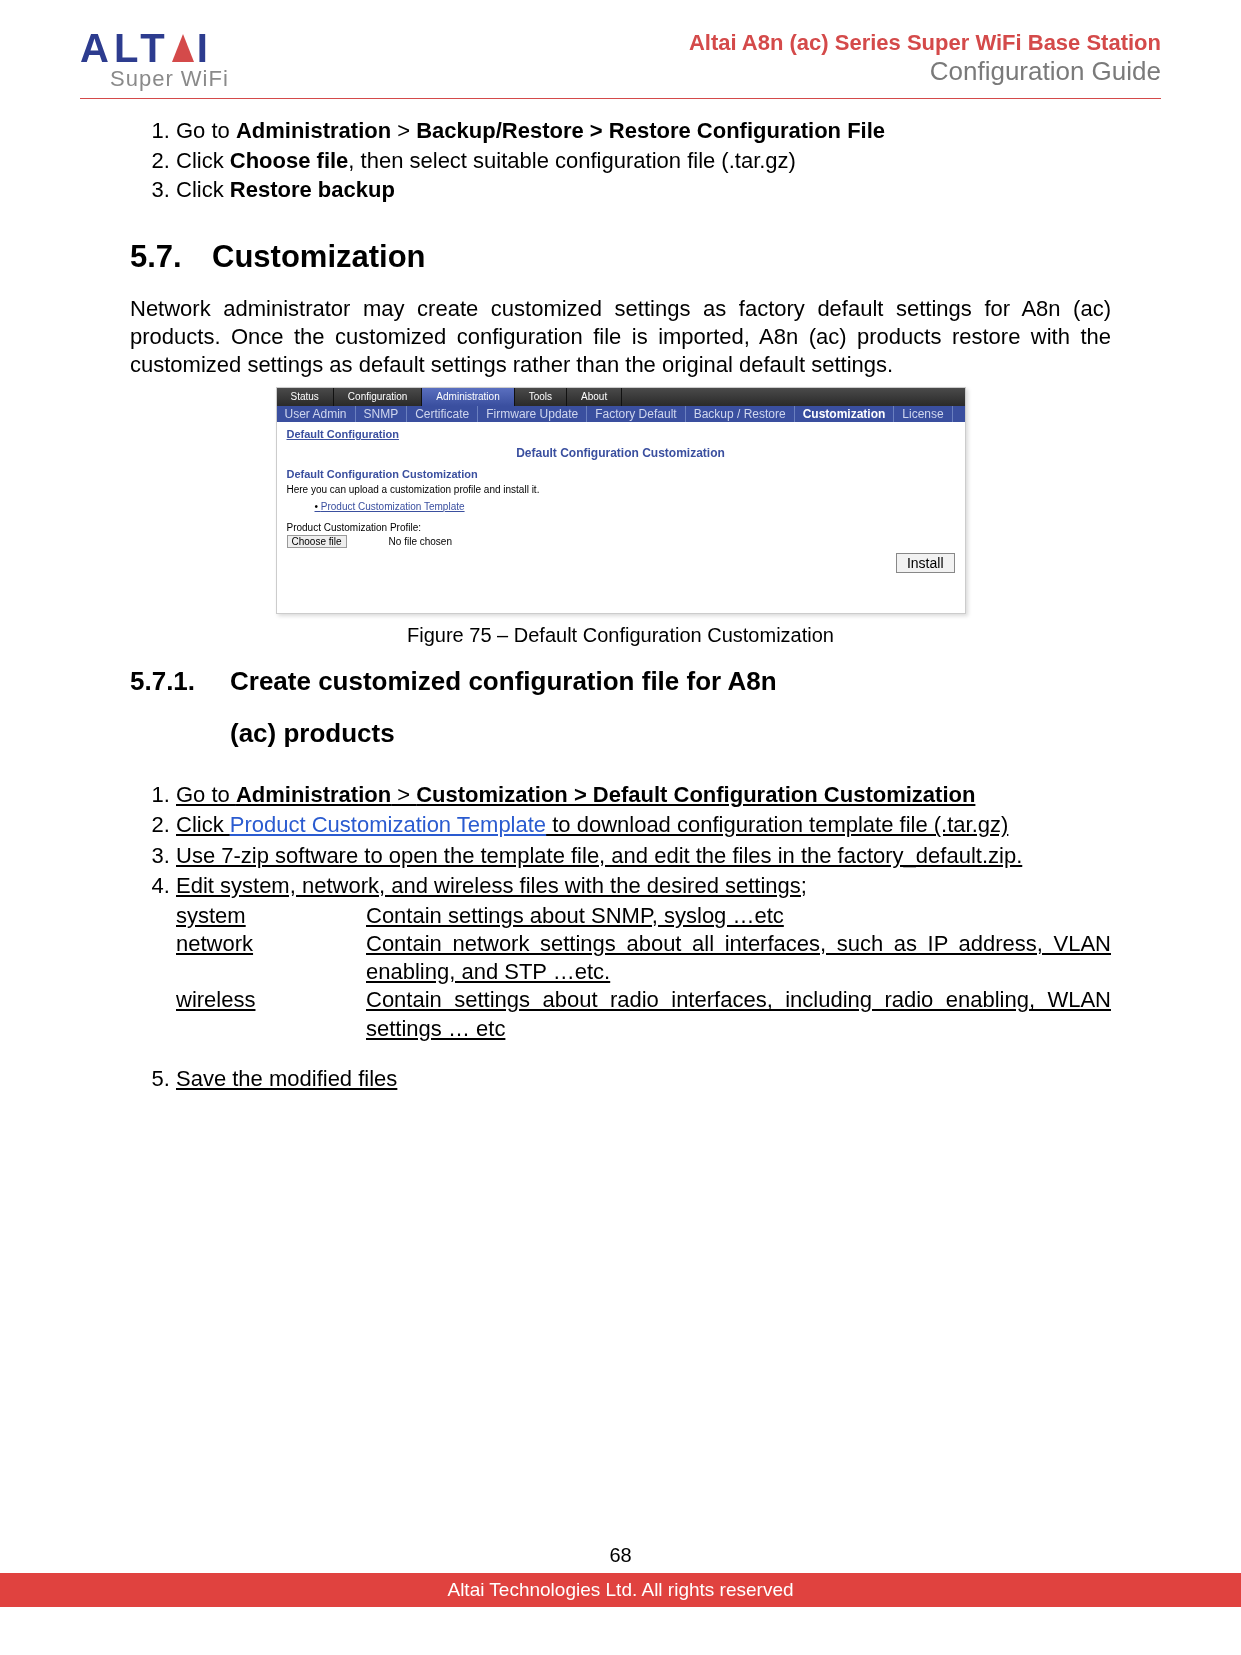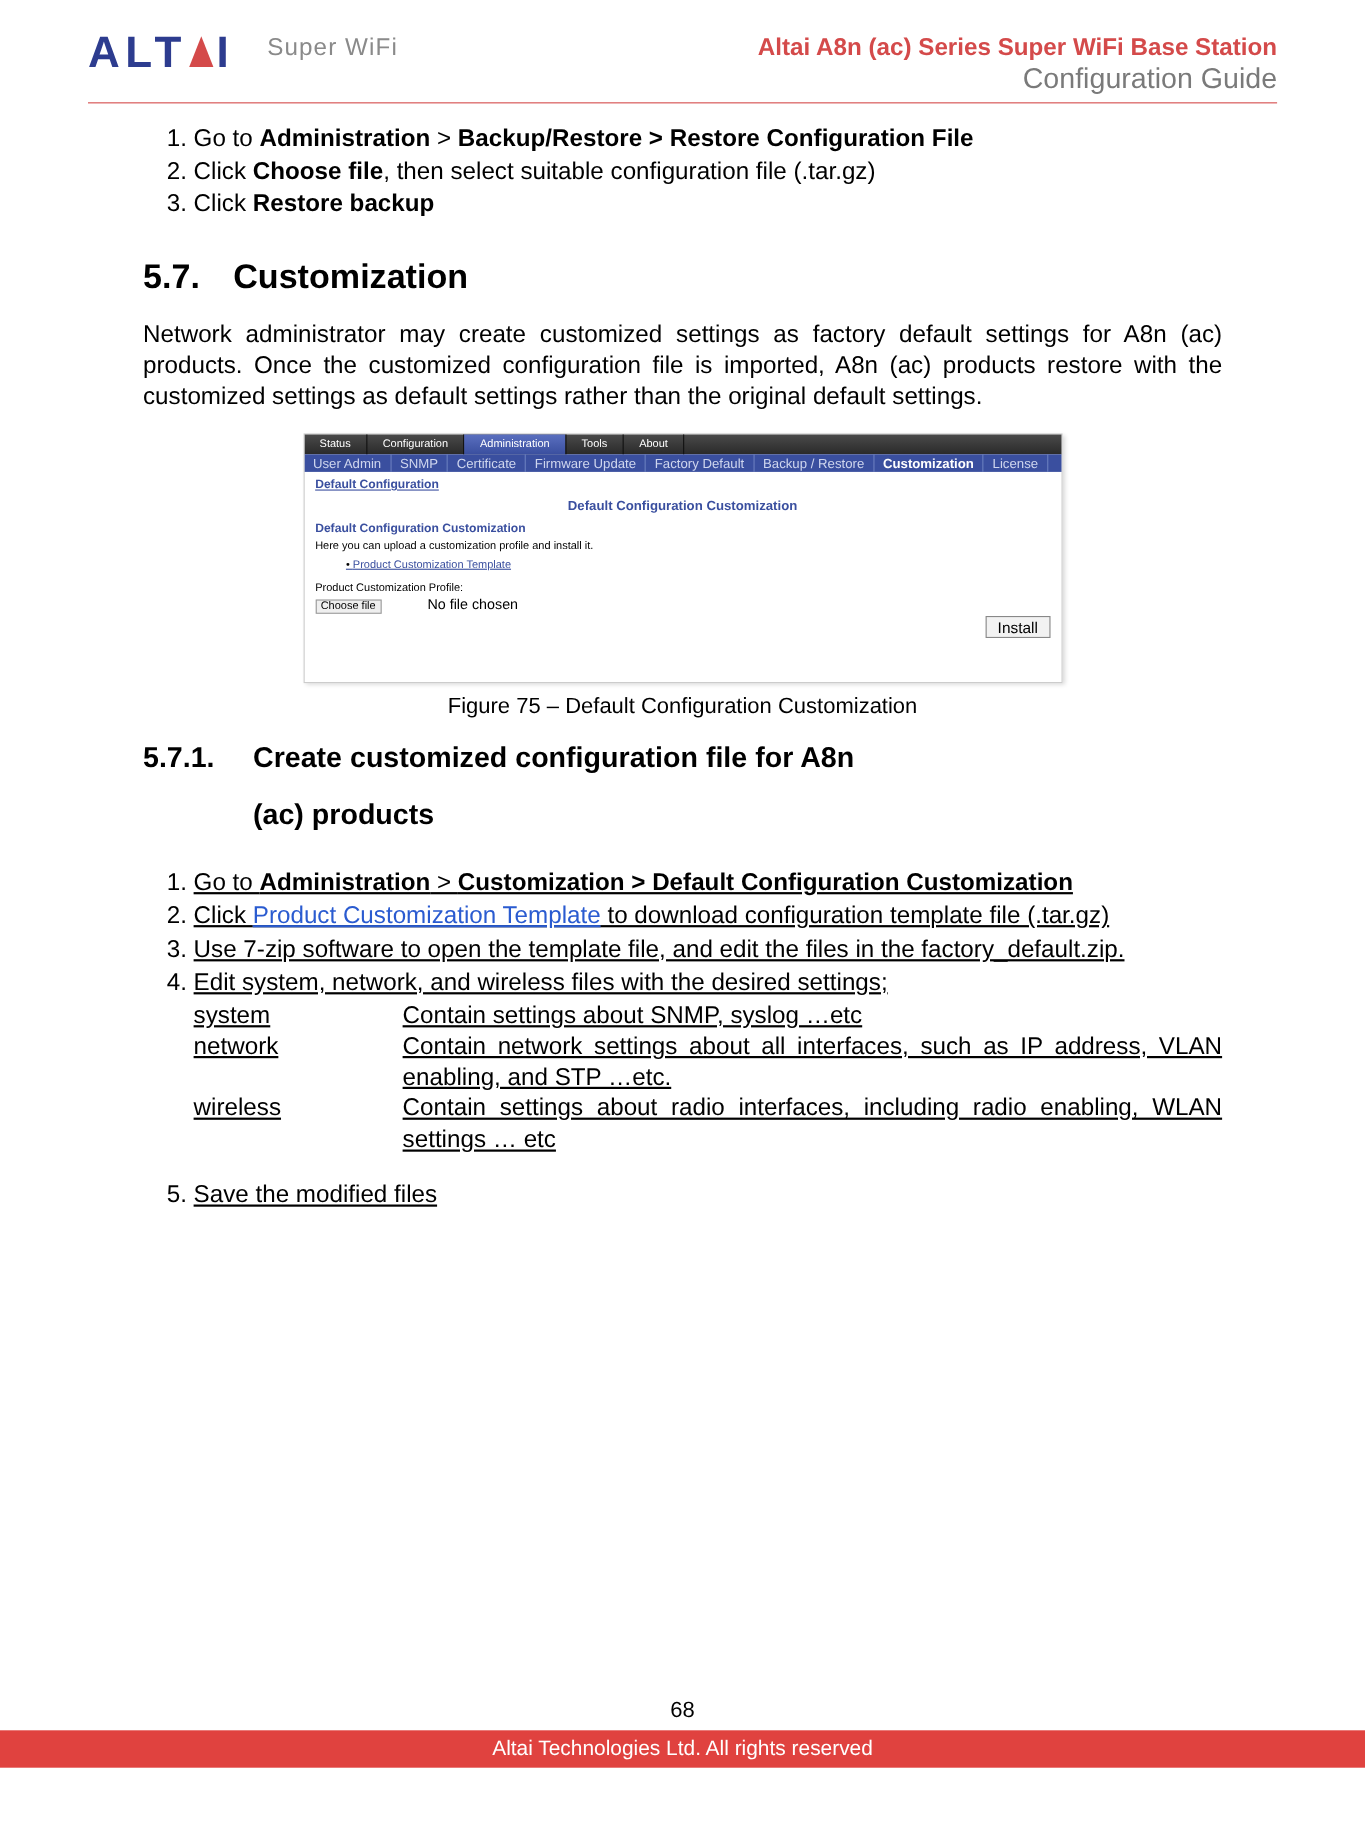--- a/index.html
+++ b/index.html
@@ -17,21 +17,21 @@
   }
   
   .header {
     display: flex;
     justify-content: space-between;
     align-items: flex-start;
     border-bottom: 1px solid #d44a4a;
     padding-bottom: 6px;
     margin-bottom: 18px;
   }
-  .logo-block { display: flex; flex-direction: row; }
+  .logo-block { display: flex; flex-direction: column; }
   .logo-main {
     font-size: 40px;
     font-weight: 900;
     letter-spacing: 5px;
     color: #2d3c8f;
     font-family: Arial, sans-serif;
     line-height: 0.9;
   }
   .logo-main .tri {
     display: inline-block;
@@ -86,21 +86,21 @@
   h2.sec-57 {
     font-size: 31px;
     font-weight: 700;
     margin: 34px 0 20px 0;
   }
   h2.sec-57 .num { display:inline-block; width: 82px; }
 
   p.para {
     text-align: justify;
     line-height: 1.28;
-    margin-bottom: 20px;
+    margin-bottom: 8px;
   }
 
   
   .figure-wrap {
     margin: 6px auto 8px auto;
     width: 690px;
   }
   .fig-shot {
     border: 1px solid #ccc;
     box-shadow: 2px 2px 4px rgba(0,0,0,0.15);
@@ -146,21 +146,21 @@
   .fig-bullet { font-size: 10px; color: #3a4f9f; text-decoration: underline; margin-left: 28px; margin-bottom: 10px; }
   .fig-bullet::before { content: "•  "; color:#000; text-decoration: none; }
   .fig-profile-row { font-size: 10px; margin-bottom: 2px; }
   .fig-choose {
     display: inline-block;
     border: 1px solid #999;
     background: #efefef;
     padding: 0 4px;
     font-size: 10px;
   }
-  .fig-nofile { font-size: 13px; margin-left: 2px; padding-left: 37px; }
+  .fig-nofile { font-size: 10px; margin-left: 2px; padding-left: 37px; }
   .fig-install {
     float: right;
     border: 1px solid #888;
     background: #f2f2f2;
     padding: 1px 10px;
     font-size: 14px;
     margin-top: 18px;
   }
   .fig-caption {
     text-align: center;

